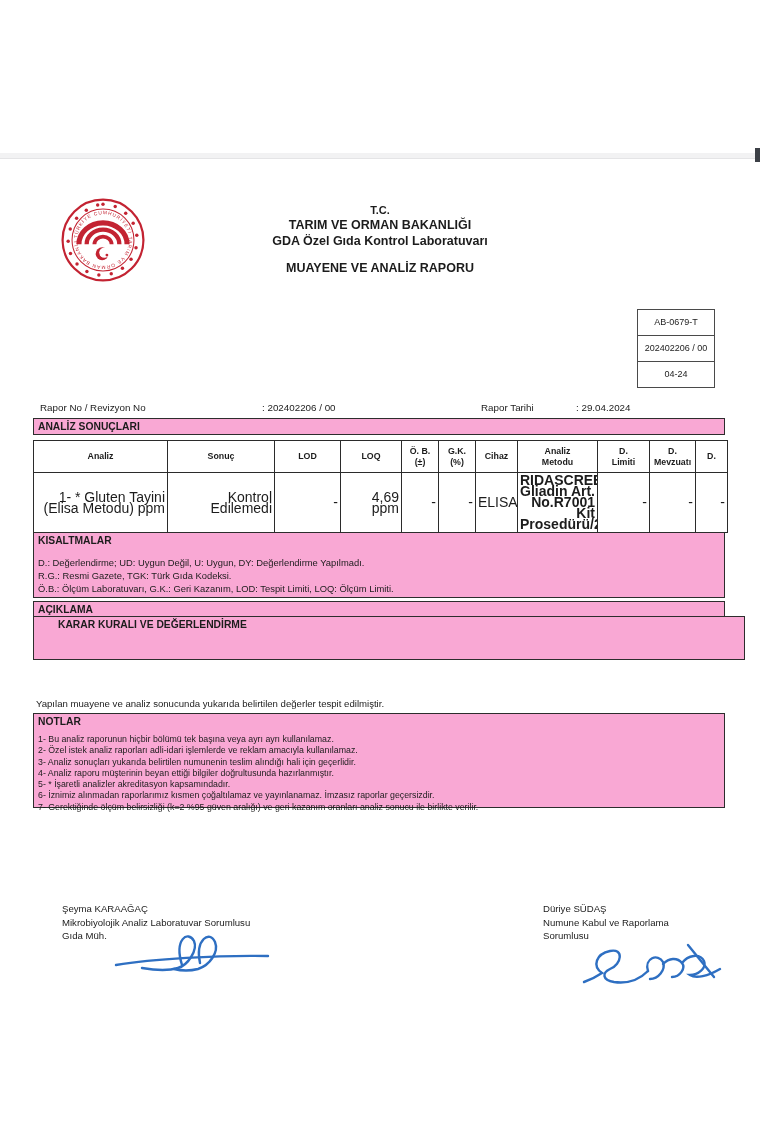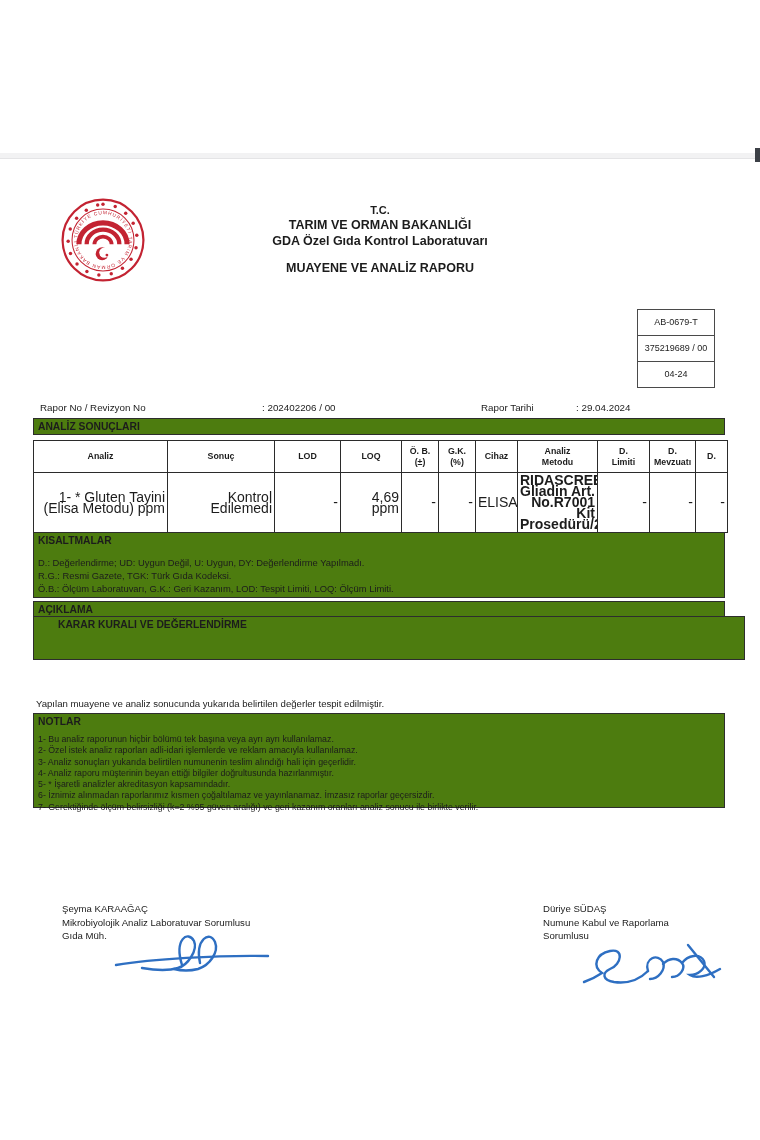--- a/index.html
+++ b/index.html
@@ -22,21 +22,21 @@
   .ref-box{position:absolute;left:637px;top:309px;width:76px;border:1.6px solid #4a4a4a;}
   .ref-row{border-bottom:1.6px solid #4a4a4a;font-size:9px;text-align:center;padding:7px 2px;line-height:11px;}
   .ref-row:last-child{border-bottom:none;text-align:center;}
 
   
   .meta{position:absolute;top:402px;left:0;width:760px;font-size:9.8px;}
   .meta span{position:absolute;white-space:nowrap;}
   .m1{left:40px;} .m2{left:255px;margin-left:7px;} .m3{left:481px;} .m4{left:576px;}
 
   
-  .secbox{position:absolute;left:33px;width:690px;border:1.8px solid #2d2d2d;background:#4d7c0f;}
+  .secbox{position:absolute;left:33px;width:690px;border:1.8px solid #2d2d2d;background:#f9a8d4;}
   .sec-title{font-weight:bold;font-size:10.3px;padding:2px 4px 1px 4px;}
 
   .results-title{top:418px;height:15px;}
   .kisaltmalar{top:532px;height:64px;}
   .aciklama{top:601px;height:39px;}
   .karar{top:616px;height:42px;padding-left:20px;}
   .notlar{top:713px;height:93px;}
 
   .abbr-lines{font-size:9.4px;line-height:13px;padding:9px 4px 0 4px;}
   .note-lines{font-size:8.8px;line-height:11.3px;padding:6px 4px 0 4px;}
@@ -109,21 +109,21 @@
 
   <div class="head-block">
     <div class="head-tc">T.C.</div>
     <div class="head-ministry">TARIM VE ORMAN BAKANLIĞI</div>
     <div class="head-lab">GDA Özel Gıda Kontrol Laboratuvarı</div>
     <div class="head-title">MUAYENE VE ANALİZ RAPORU</div>
   </div>
 
   <div class="ref-box">
     <div class="ref-row">AB-0679-T</div>
-    <div class="ref-row">375219689 / 00</div>
+    <div class="ref-row">202402206 / 00</div>
     <div class="ref-row">04-24</div>
   </div>
 
   <div class="meta">
     <span class="m1">Rapor No / Revizyon No</span>
     <span class="m2">: 202402206 / 00</span>
     <span class="m3">Rapor Tarihi</span>
     <span class="m4">: 29.04.2024</span>
   </div>
 

